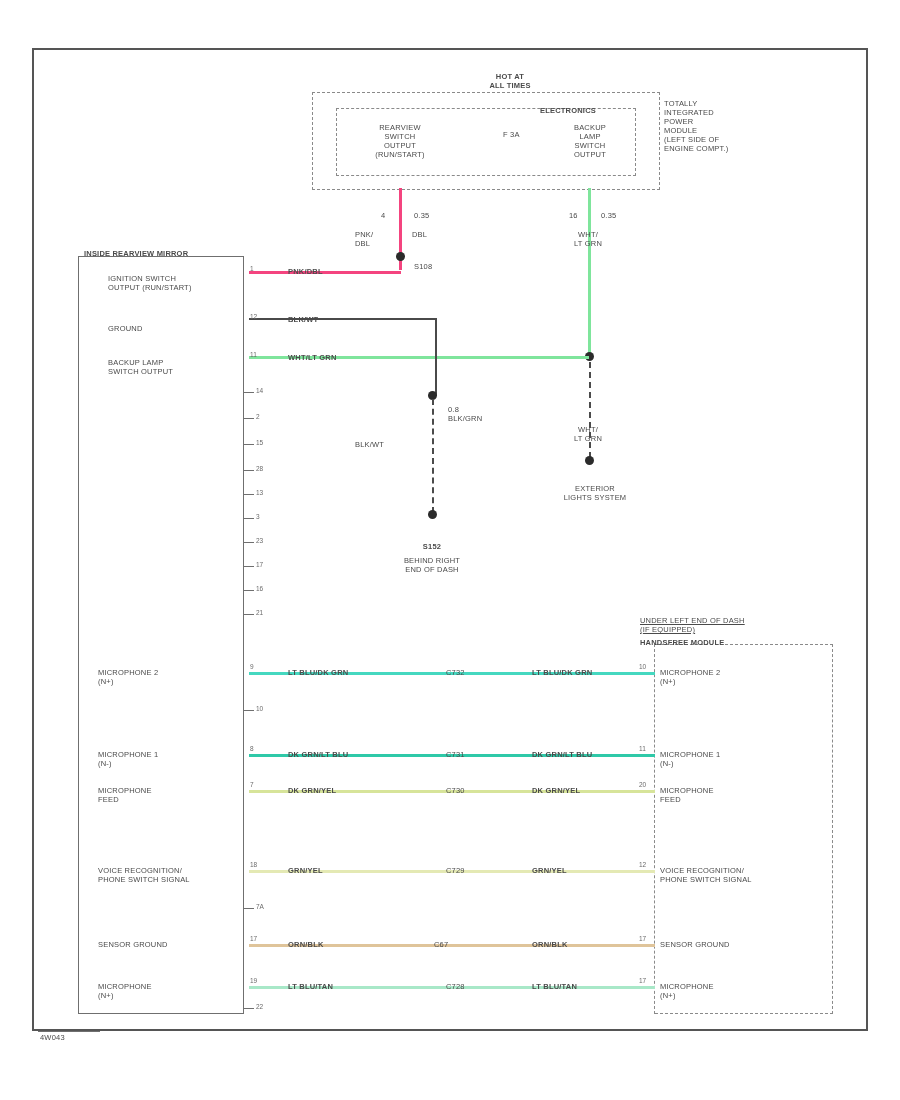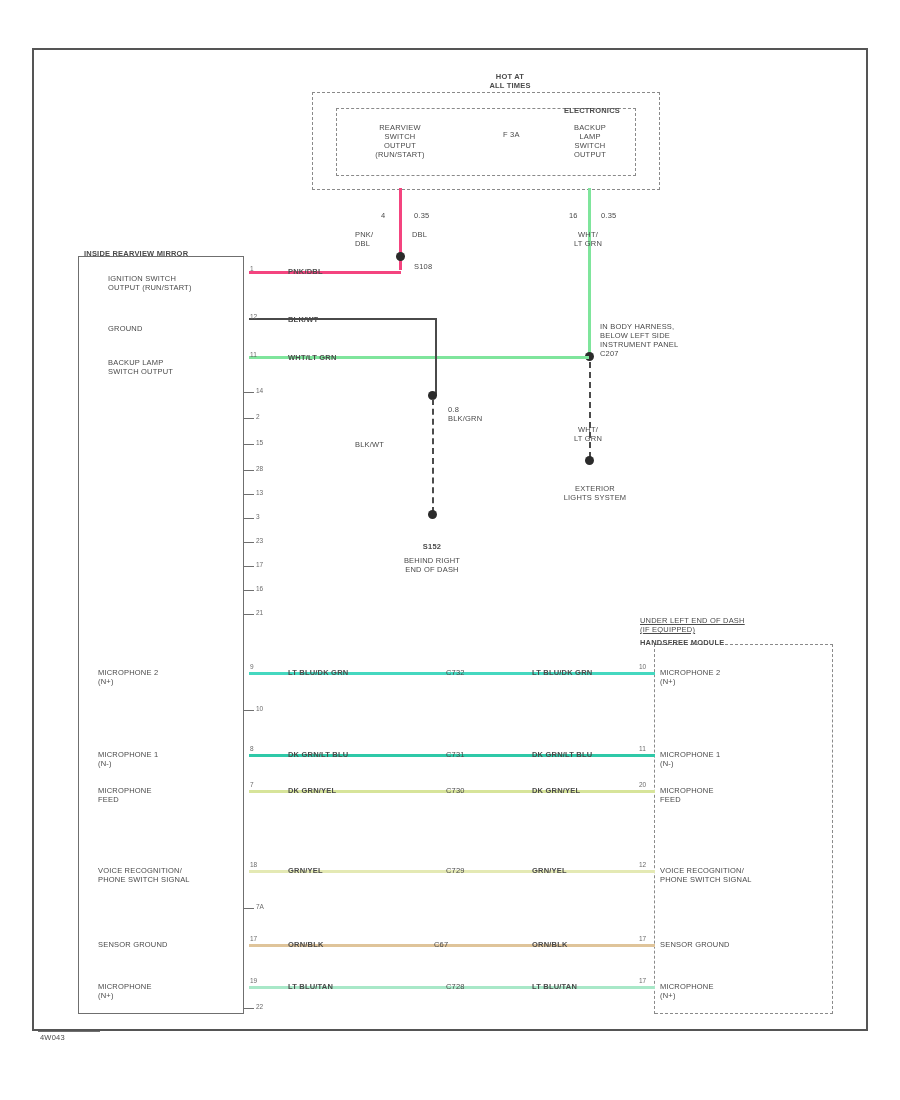--- a/index.html
+++ b/index.html
@@ -48,56 +48,58 @@
 <div id="sheet">
 
   <div class="border-frame"></div>
 
   <div class="lbl c b" style="left:455px;top:72px;width:110px;">HOT AT
 ALL TIMES</div>
 
   <div class="dash" style="left:312px;top:92px;width:348px;height:98px;"></div>
   <div class="dash" style="left:336px;top:108px;width:300px;height:68px;"></div>
 
-  <div class="lbl b" style="left:540px;top:106px;margin-left:24px;">ELECTRONICS</div>
+  <div class="lbl b" style="left:540px;top:106px;">ELECTRONICS</div>
 
   <div class="lbl c" style="left:355px;top:123px;width:90px;">REARVIEW
 SWITCH
 OUTPUT
 (RUN/START)</div>
   <div class="lbl c" style="left:545px;top:123px;width:90px;">BACKUP
 LAMP
 SWITCH
 OUTPUT</div>
 
   <div class="lbl" style="left:503px;top:130px;">F 3A</div>
 
+  <div class="lbl" style="left:664px;top:99px;width:100px;">TOTALLY
+INTEGRATED
+POWER
+MODULE
+(LEFT SIDE OF
+ENGINE COMPT.)</div>
 
   <div class="w wv" style="left:399px;top:188px;height:82px;background:#f4447f;"></div>
   <div class="lbl" style="left:381px;top:211px;">4</div>
   <div class="lbl" style="left:414px;top:211px;">0.35</div>
   <div class="lbl r" style="left:355px;top:230px;width:40px;">PNK/
 DBL</div>
   <div class="lbl" style="left:412px;top:230px;">DBL</div>
   <div class="dot" style="left:396px;top:252px;"></div>
   <div class="lbl" style="left:414px;top:262px;">S108</div>
 
   <div class="w wh" style="left:249px;top:271px;width:152px;background:#f4447f;"></div>
 
   <div class="w wv" style="left:588px;top:188px;height:170px;background:#7fe59c;"></div>
   <div class="lbl" style="left:569px;top:211px;">16</div>
   <div class="lbl" style="left:601px;top:211px;">0.35</div>
   <div class="lbl c" style="left:558px;top:230px;width:60px;">WHT/
 LT GRN</div>
 
   <div class="dot" style="left:585px;top:352px;"></div>
-  <div class="lbl" style="left:600px;top:322px;width:110px;">IN BODY HARNESS,
-BELOW LEFT SIDE
-INSTRUMENT PANEL
-C207</div>
 
   <div class="w wh" style="left:249px;top:356px;width:340px;background:#7fe59c;"></div>
 
   <div class="dashline" style="left:589px;top:362px;height:96px;"></div>
   <div class="lbl c" style="left:558px;top:425px;width:60px;">WHT/
 LT GRN</div>
   <div class="dot" style="left:585px;top:456px;"></div>
   <div class="lbl c" style="left:545px;top:484px;width:100px;">EXTERIOR
 LIGHTS SYSTEM</div>
 

